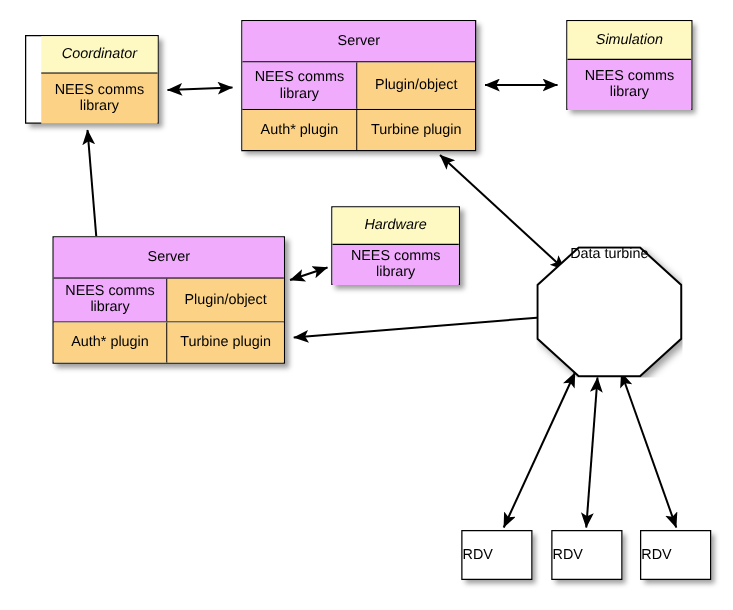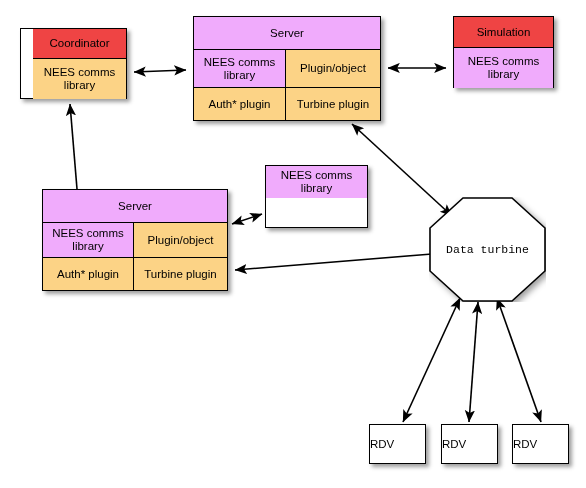--- a/index.html
+++ b/index.html
@@ -55,32 +55,30 @@
     box-sizing: border-box;
   }
   .row.divider {
     border-bottom: 1px solid #000000;
   }
   .cell.left-col {
     border-right: 1px solid #000000;
   }
   .cyan { background: #f0abfc; }
   .orange { background: #fcd386; }
-  .white { background: #ef4444; }
+  .white { background: #fef9c3; font-style: italic; }
 
   
   .octagon {
     position: absolute;
     z-index: 2;
     display: flex;
-    align-items: center;
     justify-content: center;
     font-size: 11.5px;
     color: #000;
-    font-family: Liberation Mono, monospace;
   }
   .octagon .oct-shape {
     position: absolute;
     left: 0; top: 0;
     width: 100%;
     height: 100%;
   }
   .octagon .oct-label {
     position: relative;
     z-index: 3;
@@ -179,20 +177,23 @@
   <div class="node" style="left:453px; top:16px; width:101px; height:72px;">
     <div class="cell hdr white" style="height:31px;">
       <span>Simulation</span>
     </div>
     <div class="cell cyan" style="height:40px;">
       <span>NEES comms library</span>
     </div>
   </div>
 
   <div class="node" style="left:265px; top:165px; width:103px; height:63px;">
+    <div class="cell hdr white" style="height:30px;">
+      <span>Hardware</span>
+    </div>
     <div class="cell cyan" style="height:32px;">
       <span>NEES comms library</span>
     </div>
   </div>
 
   <div class="node" style="left:42px; top:189px; width:186px; height:102px;">
     <div class="cell hdr cyan" style="height:33px;">
       <span>Server</span>
     </div>
     <div class="row divider" style="height:35px;">

